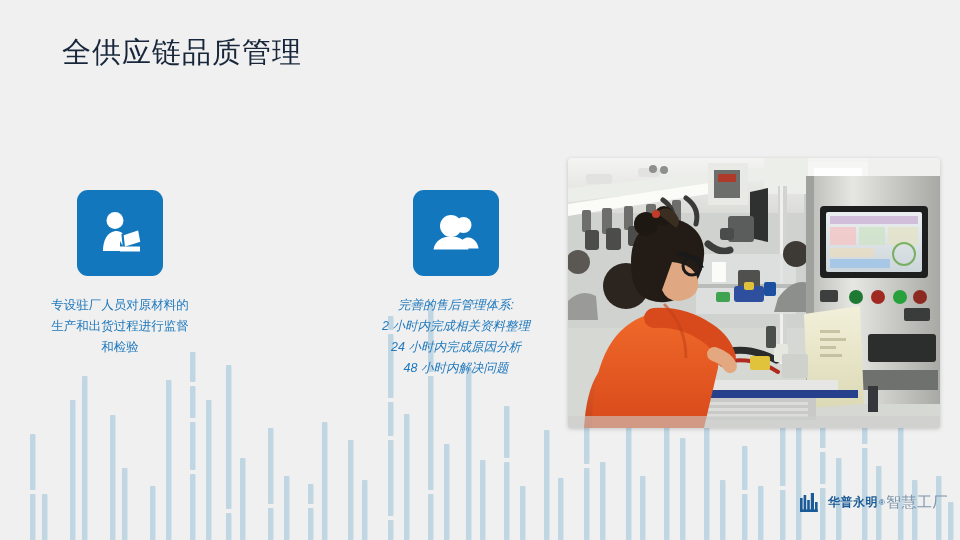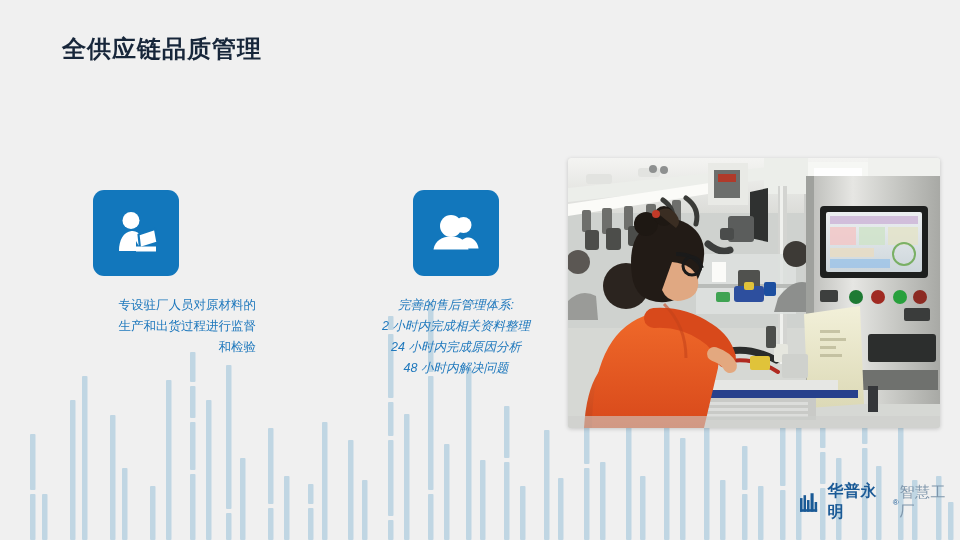--- a/index.html
+++ b/index.html
@@ -32,43 +32,43 @@
     height: 250px;
     z-index: 1;
     pointer-events: none;
   }
 
   
   .title {
     position: absolute;
     left: 62px;
     top: 33px;
-    font-size: 24px;
-    font-weight: bold;
+    font-size: 29px;
+    font-weight: normal;
     letter-spacing: 1px;
     color: #17263a;
     z-index: 5;
     white-space: nowrap;
   }
 
   
   .features {
     position: absolute;
     left: 0;
     top: 190px;
     width: 560px;
     height: 210px;
     z-index: 4;
   }
   .feature {
     position: absolute;
     top: 0;
     text-align: center;
   }
-  .feature.f0 { left: 16px;   width: 240px; text-align: right; }
+  .feature.f0 { left: 0px;   width: 240px; }
   .feature.f1 { left: 172px; width: 224px; }
   .feature.f2 { left: 352px; width: 208px; font-style: italic; }
 
   .icon-tile {
     width: 86px;
     height: 86px;
     border-radius: 11px;
     background: #1277bc;
     margin: 0 auto;
     display: flex;
@@ -105,21 +105,21 @@
     position: absolute;
     left: 800px;
     top: 489px;
     height: 26px;
     display: flex;
     align-items: center;
     z-index: 8;
   }
   .logo-mark { margin-right: 6px; display: block; }
   .logo-main {
-    font-size: 16px;
+    font-size: 12px;
     font-weight: bold;
     color: #1a5a96;
     letter-spacing: 0.5px;
   }
   .logo-sup {
     font-size: 8px;
     color: #1a5a96;
     vertical-align: super;
     margin-left: 1px;
     margin-right: 1px;

